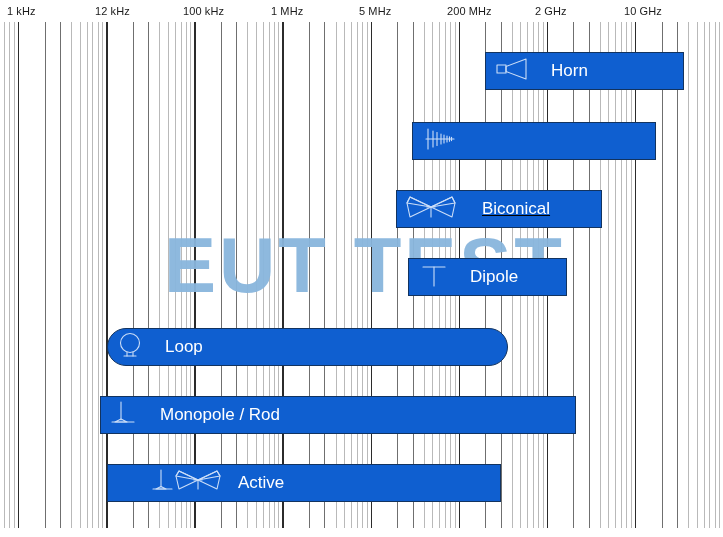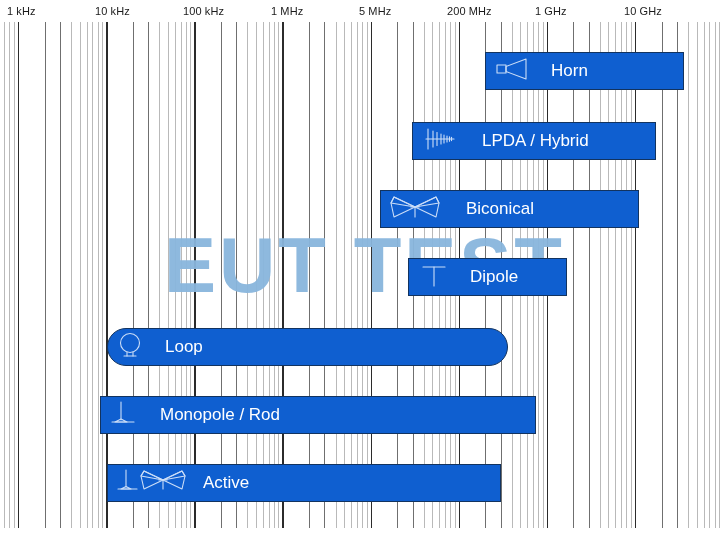--- a/index.html
+++ b/index.html
@@ -62,26 +62,26 @@
     font-family:"Liberation Sans",sans-serif;
   }
 </style>
 </head>
 <body>
 
 <div id="stage">
 
   <div id="axis">
       <div class="axis-label" style="left: 7px;">1 kHz</div>
-      <div class="axis-label" style="left: 95px;">10 kHz</div>
+      <div class="axis-label" style="left: 95px;">12 kHz</div>
       <div class="axis-label" style="left: 183px;">100 kHz</div>
       <div class="axis-label" style="left: 271px; text-align: right;">1 MHz</div>
       <div class="axis-label" style="left: 359px;">5 MHz</div>
       <div class="axis-label" style="left: 447px;">200 MHz</div>
-      <div class="axis-label" style="left: 535px;">1 GHz</div>
+      <div class="axis-label" style="left: 535px;">2 GHz</div>
       <div class="axis-label" style="left: 624px;">10 GHz</div>
     </div>
 
   <div id="grid">
       <div class="gl min" style="left: 4.35px;"></div>
       <div class="gl min" style="left: 9.46px;"></div>
       <div class="gl min" style="left: 13.97px;"></div>
       <div class="gl dec" style="left: 18px;"></div>
       <div class="gl maj" style="left: 44.53px;"></div>
       <div class="gl maj" style="left: 60.05px;"></div>
@@ -171,23 +171,22 @@
             <line x1="2" y1="12" x2="30" y2="12" stroke="#dce9fb" stroke-width="1.1" fill="none" stroke-linejoin="round" stroke-linecap="round"></line>
             <line x1="4" y1="2" x2="4" y2="22" stroke="#dce9fb" stroke-width="1.1" fill="none" stroke-linejoin="round" stroke-linecap="round"></line>
             <line x1="9" y1="4" x2="9" y2="20" stroke="#dce9fb" stroke-width="1.1" fill="none" stroke-linejoin="round" stroke-linecap="round"></line>
             <line x1="13" y1="5.5" x2="13" y2="18.5" stroke="#dce9fb" stroke-width="1.1" fill="none" stroke-linejoin="round" stroke-linecap="round"></line>
             <line x1="17" y1="7" x2="17" y2="17" stroke="#dce9fb" stroke-width="1.1" fill="none" stroke-linejoin="round" stroke-linecap="round"></line>
             <line x1="20" y1="8" x2="20" y2="16" stroke="#dce9fb" stroke-width="1.1" fill="none" stroke-linejoin="round" stroke-linecap="round"></line>
             <line x1="23" y1="9" x2="23" y2="15" stroke="#dce9fb" stroke-width="1.1" fill="none" stroke-linejoin="round" stroke-linecap="round"></line>
             <line x1="25.5" y1="9.8" x2="25.5" y2="14.2" stroke="#dce9fb" stroke-width="1.1" fill="none" stroke-linejoin="round" stroke-linecap="round"></line>
             <line x1="27.5" y1="10.4" x2="27.5" y2="13.6" stroke="#dce9fb" stroke-width="1.1" fill="none" stroke-linejoin="round" stroke-linecap="round"></line>
           </svg></span>
-        <span class="lbl" style="margin-left: 26px;">LPDA / Hybrid</span>
-      </div>
-      <div class="bar" style="left: 380px; width: 259px; top: 190px;">
+      </div>
+      <div class="bar" style="left: 396px; width: 206px; top: 190px; text-decoration: underline;">
         <span class="ico"><svg width="50" height="26" viewBox="0 0 50 26">
             <path d="M25 13 L4 3 L1 9 L4 23 Z" stroke="#dce9fb" stroke-width="1.1" fill="none" stroke-linejoin="round" stroke-linecap="round"></path>
             <path d="M25 13 L4 3 L1 9 Z" stroke="#dce9fb" stroke-width="1.1" fill="none" stroke-linejoin="round" stroke-linecap="round"></path>
             <path d="M25 13 L46 3 L49 9 L46 23 Z" stroke="#dce9fb" stroke-width="1.1" fill="none" stroke-linejoin="round" stroke-linecap="round"></path>
             <path d="M25 13 L46 3 L49 9 Z" stroke="#dce9fb" stroke-width="1.1" fill="none" stroke-linejoin="round" stroke-linecap="round"></path>
             <line x1="25" y1="13" x2="25" y2="23" stroke="#dce9fb" stroke-width="1.1" fill="none" stroke-linejoin="round" stroke-linecap="round"></line>
             <line x1="21" y1="13" x2="29" y2="13" stroke="#dce9fb" stroke-width="1.1" fill="none" stroke-linejoin="round" stroke-linecap="round"></line>
           </svg></span>
         <span class="lbl" style="margin-left: 26px;">Biconical</span>
       </div>
@@ -200,29 +199,29 @@
       </div>
       <div class="bar" style="left: 107px; width: 401px; top: 328px; border-radius: 19px;">
         <span class="ico"><svg width="26" height="28" viewBox="0 0 26 28">
             <circle cx="13" cy="12" r="9.5" stroke="#dce9fb" stroke-width="1.1" fill="none" stroke-linejoin="round" stroke-linecap="round"></circle>
             <line x1="10" y1="21" x2="10" y2="25" stroke="#dce9fb" stroke-width="1.1" fill="none" stroke-linejoin="round" stroke-linecap="round"></line>
             <line x1="16" y1="21" x2="16" y2="25" stroke="#dce9fb" stroke-width="1.1" fill="none" stroke-linejoin="round" stroke-linecap="round"></line>
             <line x1="7" y1="25" x2="19" y2="25" stroke="#dce9fb" stroke-width="1.1" fill="none" stroke-linejoin="round" stroke-linecap="round"></line>
           </svg></span>
         <span class="lbl" style="margin-left: 22px;">Loop</span>
       </div>
-      <div class="bar" style="left: 100px; width: 436px; top: 396px;">
+      <div class="bar" style="left: 100px; width: 476px; top: 396px;">
         <span class="ico"><svg width="28" height="26" viewBox="0 0 28 26">
             <line x1="11" y1="2" x2="11" y2="20" stroke="#dce9fb" stroke-width="1.1" fill="none" stroke-linejoin="round" stroke-linecap="round"></line>
             <path d="M5 22 L11 19 L17 22 Z" stroke="#dce9fb" stroke-width="1.1" fill="none" stroke-linejoin="round" stroke-linecap="round"></path>
             <line x1="2" y1="22" x2="24" y2="22" stroke="#dce9fb" stroke-width="1.1" fill="none" stroke-linejoin="round" stroke-linecap="round"></line>
           </svg></span>
         <span class="lbl" style="margin-left: 22px;">Monopole / Rod</span>
       </div>
-      <div class="bar" style="left: 107px; width: 394px; top: 464px;">
+      <div class="bar" style="left: 107px; width: 394px; top: 464px; padding-left: 35px;">
         <span class="ico"><svg width="72" height="26" viewBox="0 0 72 26">
             <line x1="9" y1="2" x2="9" y2="19" stroke="#dce9fb" stroke-width="1.1" fill="none" stroke-linejoin="round" stroke-linecap="round"></line>
             <path d="M4 21 L9 18.5 L14 21 Z" stroke="#dce9fb" stroke-width="1.1" fill="none" stroke-linejoin="round" stroke-linecap="round"></path>
             <line x1="1" y1="21" x2="20" y2="21" stroke="#dce9fb" stroke-width="1.1" fill="none" stroke-linejoin="round" stroke-linecap="round"></line>
             <path d="M46 12 L27 3 L24 8 L27 21 Z" stroke="#dce9fb" stroke-width="1.1" fill="none" stroke-linejoin="round" stroke-linecap="round"></path>
             <path d="M46 12 L27 3 L24 8 Z" stroke="#dce9fb" stroke-width="1.1" fill="none" stroke-linejoin="round" stroke-linecap="round"></path>
             <path d="M46 12 L65 3 L68 8 L65 21 Z" stroke="#dce9fb" stroke-width="1.1" fill="none" stroke-linejoin="round" stroke-linecap="round"></path>
             <path d="M46 12 L65 3 L68 8 Z" stroke="#dce9fb" stroke-width="1.1" fill="none" stroke-linejoin="round" stroke-linecap="round"></path>
             <line x1="46" y1="12" x2="46" y2="21" stroke="#dce9fb" stroke-width="1.1" fill="none" stroke-linejoin="round" stroke-linecap="round"></line>
             <line x1="42" y1="12" x2="50" y2="12" stroke="#dce9fb" stroke-width="1.1" fill="none" stroke-linejoin="round" stroke-linecap="round"></line>

